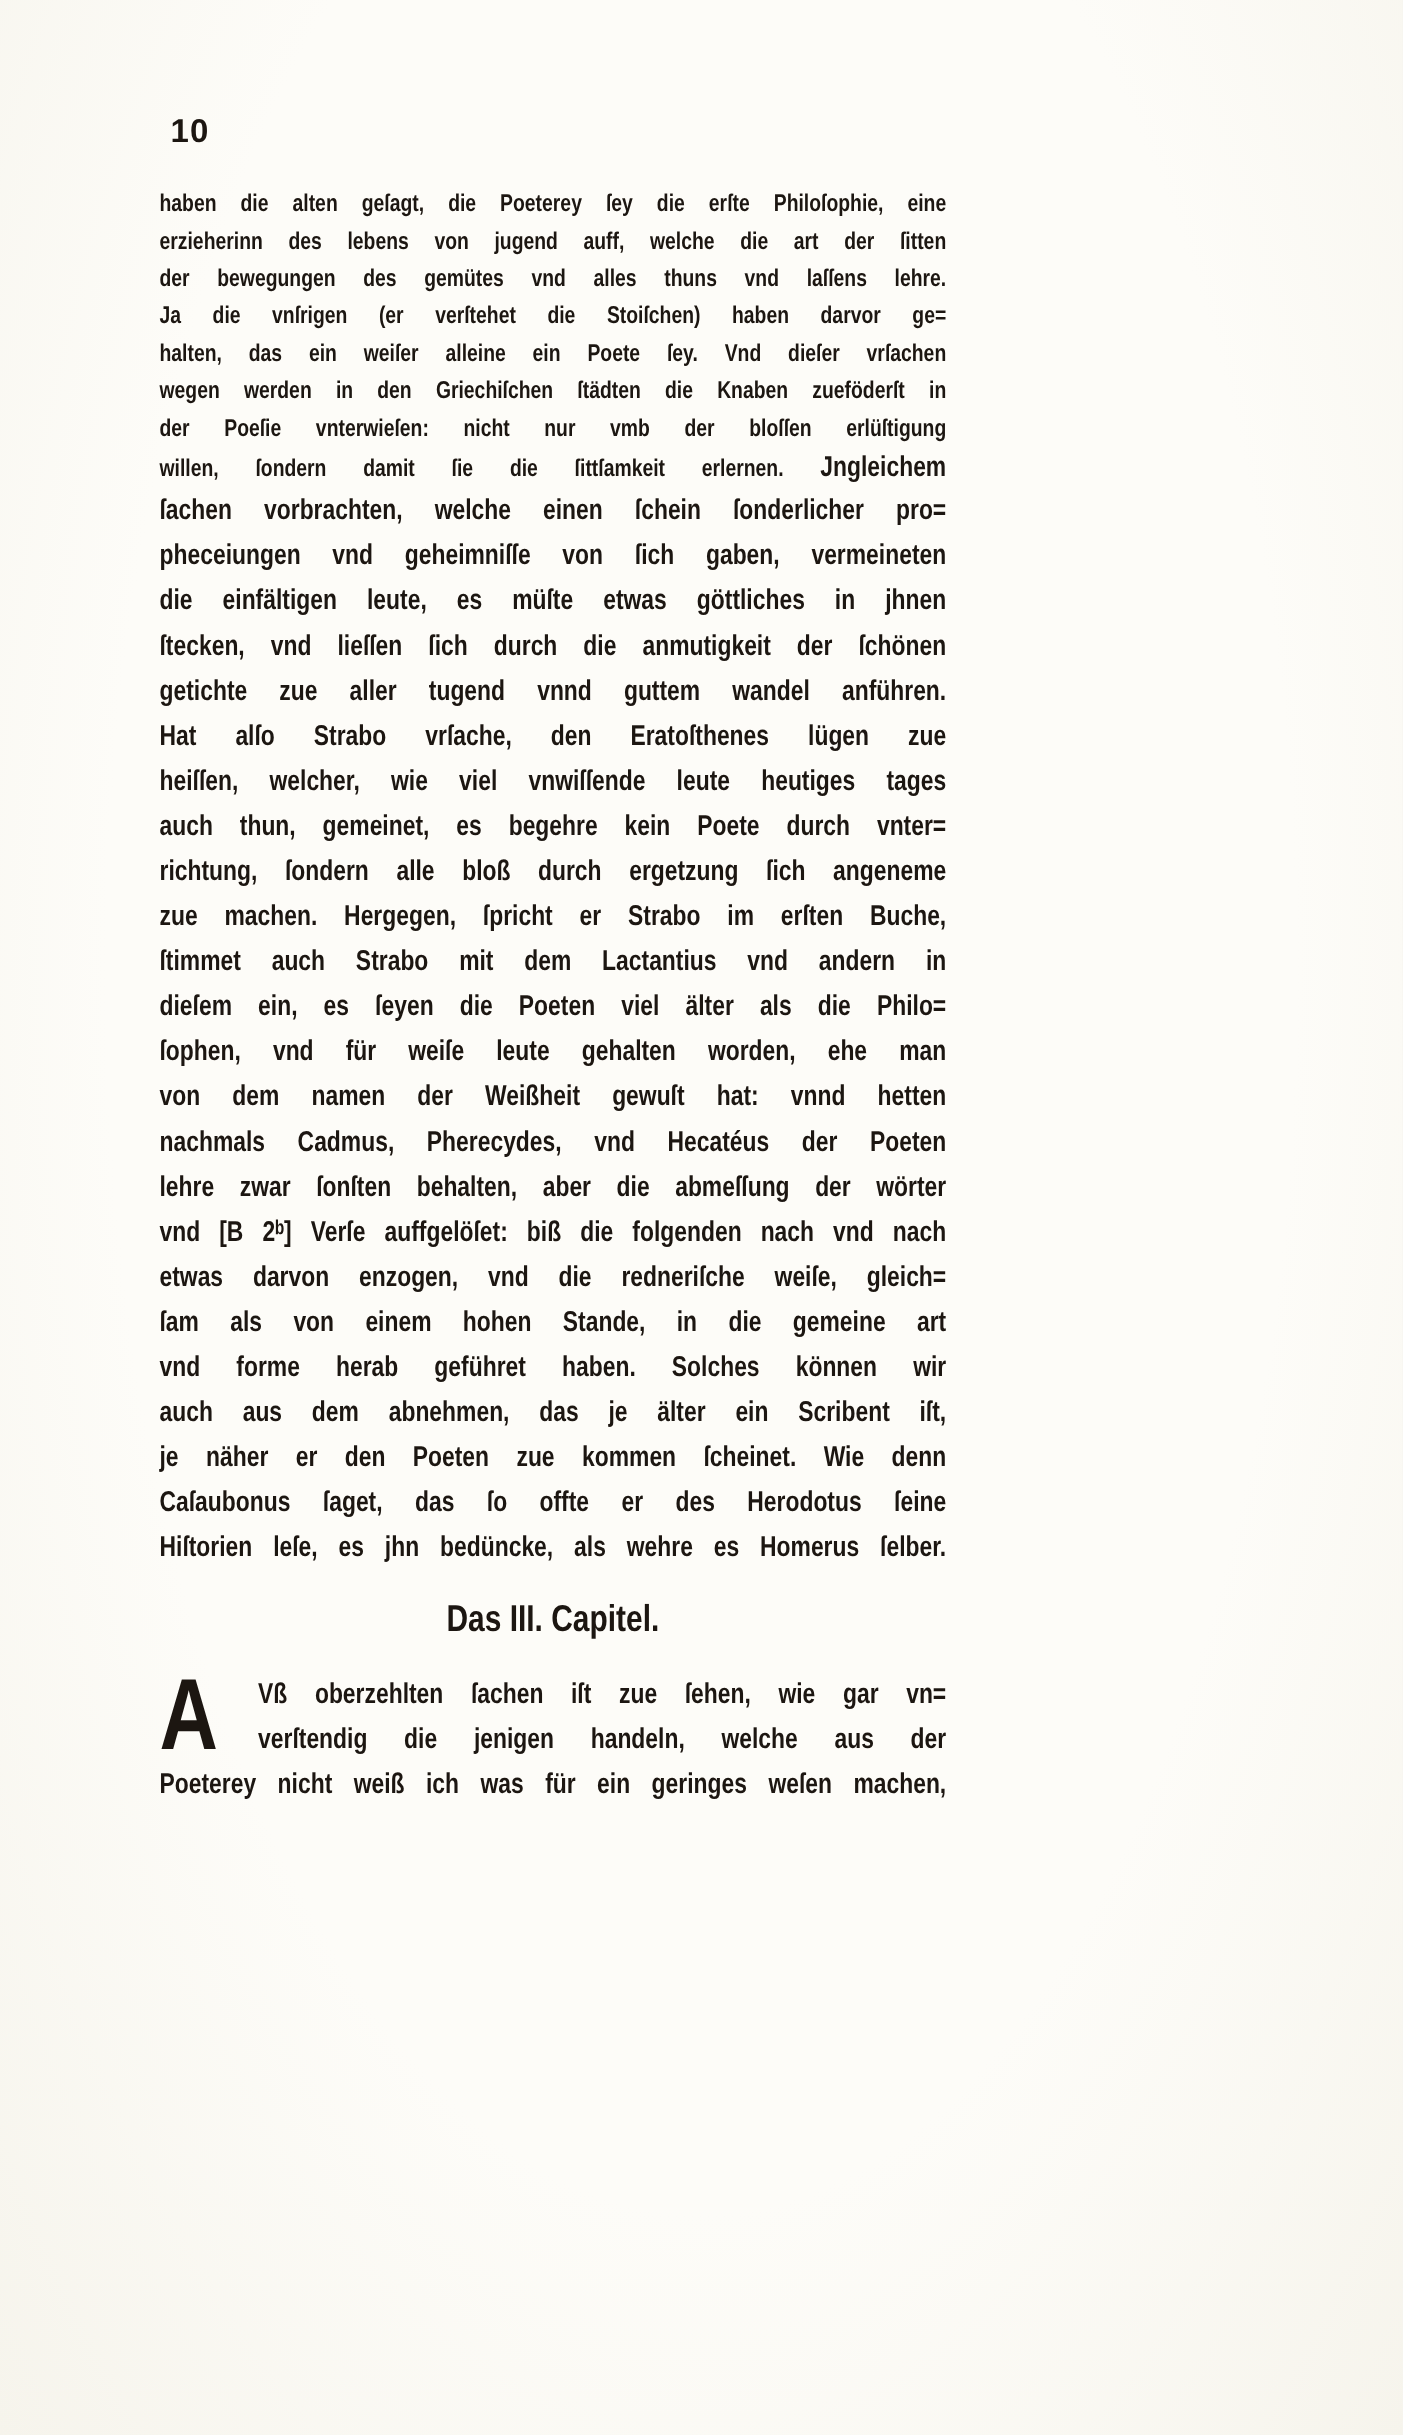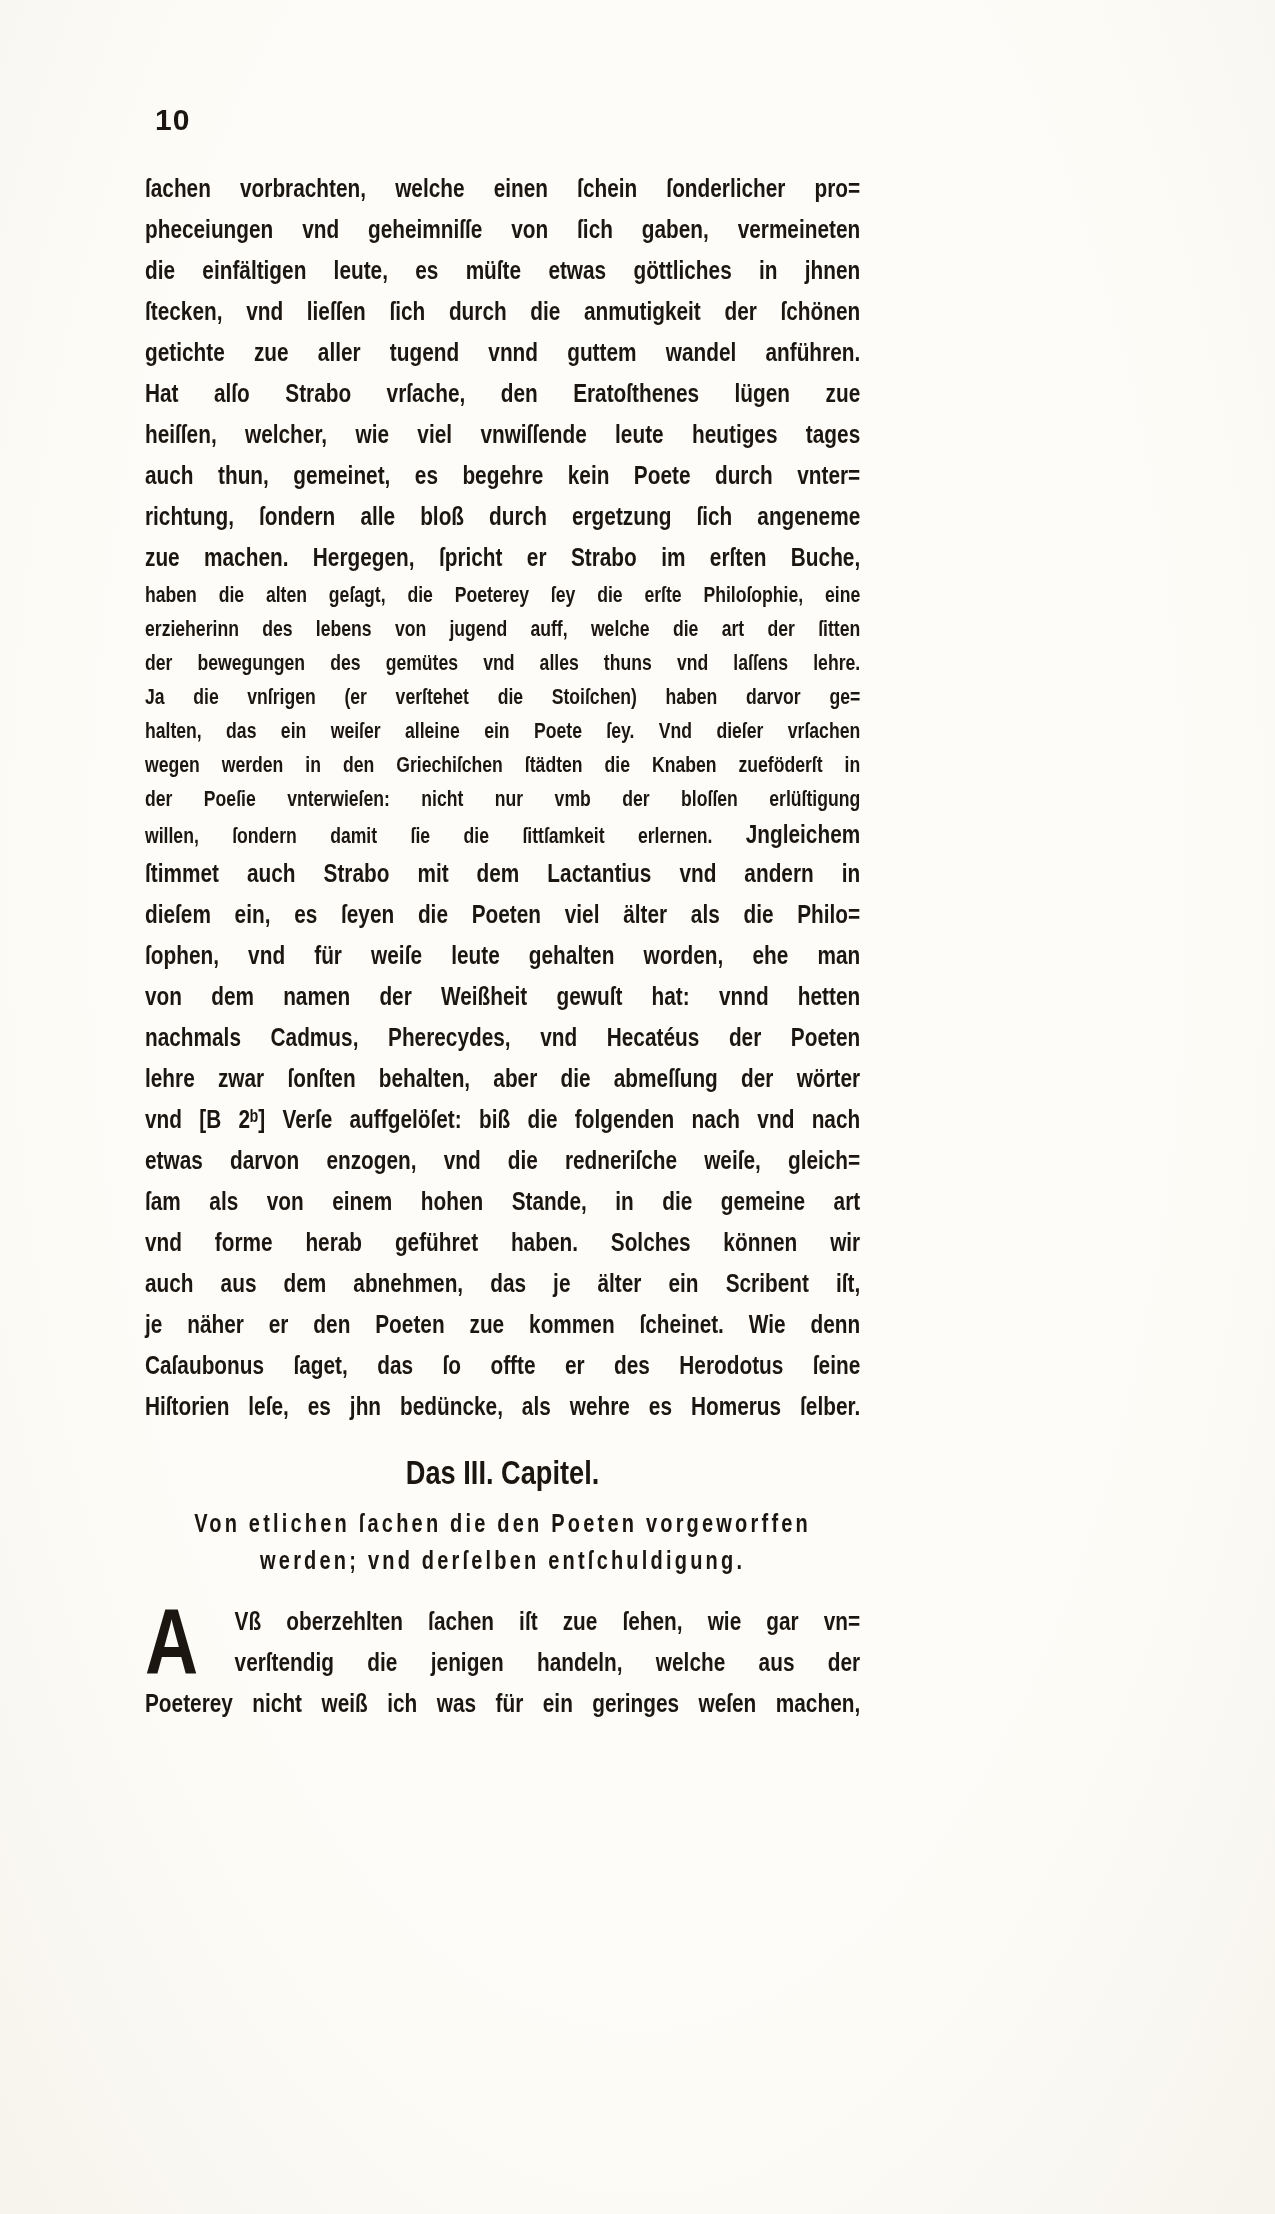--- a/index.html
+++ b/index.html
@@ -91,44 +91,44 @@
 </head>
 <body>
 
 <div class="page">
 
   <div class="page-number">10</div>
 
   <div class="text-block">
 
     <div>
-      <div class="line line-lg scaled">ſachen vorbrachten, welche einen ſchein ſonderlicher pro=</div>
-      <div class="line line-lg scaled">pheceiungen vnd geheimniſſe von ſich gaben, vermeineten</div>
-      <div class="line line-lg scaled">die einfältigen leute, es müſte etwas göttliches in jhnen</div>
-      <div class="line line-lg scaled">ſtecken, vnd lieſſen ſich durch die anmutigkeit der ſchönen</div>
-      <div class="line line-lg scaled">getichte zue aller tugend vnnd guttem wandel anführen.</div>
-      <div class="line line-lg scaled">Hat alſo Strabo vrſache, den Eratoſthenes lügen zue</div>
-      <div class="line line-lg scaled">heiſſen, welcher, wie viel vnwiſſende leute heutiges tages</div>
-      <div class="line line-lg scaled">auch thun, gemeinet, es begehre kein Poete durch vnter=</div>
-      <div class="line line-lg scaled">richtung, ſondern alle bloß durch ergetzung ſich angeneme</div>
-      <div class="line line-lg scaled">zue machen.  Hergegen, ſpricht er Strabo im erſten Buche,</div>
-    </div>
-
-    <div>
       <div class="line line-sm scaled">haben die alten geſagt, die Poeterey ſey die erſte Philoſophie, eine</div>
       <div class="line line-sm scaled">erzieherinn des lebens von jugend auff, welche die art der ſitten</div>
       <div class="line line-sm scaled">der bewegungen des gemütes vnd alles thuns vnd laſſens lehre.</div>
       <div class="line line-sm scaled">Ja die vnſrigen (er verſtehet die Stoiſchen) haben darvor ge=</div>
       <div class="line line-sm scaled">halten, das ein weiſer alleine ein Poete ſey.  Vnd dieſer vrſachen</div>
       <div class="line line-sm scaled">wegen werden in den Griechiſchen ſtädten die Knaben zueföderſt in</div>
       <div class="line line-sm scaled">der Poeſie vnterwieſen: nicht nur vmb der bloſſen erlüſtigung</div>
       <div class="line-mixed scaled">
         <span>willen, ſondern damit ſie die ſittſamkeit erlernen.</span>
         <span class="big">Jngleichem</span>
       </div>
+    </div>
+
+    <div>
+      <div class="line line-lg scaled">ſachen vorbrachten, welche einen ſchein ſonderlicher pro=</div>
+      <div class="line line-lg scaled">pheceiungen vnd geheimniſſe von ſich gaben, vermeineten</div>
+      <div class="line line-lg scaled">die einfältigen leute, es müſte etwas göttliches in jhnen</div>
+      <div class="line line-lg scaled">ſtecken, vnd lieſſen ſich durch die anmutigkeit der ſchönen</div>
+      <div class="line line-lg scaled">getichte zue aller tugend vnnd guttem wandel anführen.</div>
+      <div class="line line-lg scaled">Hat alſo Strabo vrſache, den Eratoſthenes lügen zue</div>
+      <div class="line line-lg scaled">heiſſen, welcher, wie viel vnwiſſende leute heutiges tages</div>
+      <div class="line line-lg scaled">auch thun, gemeinet, es begehre kein Poete durch vnter=</div>
+      <div class="line line-lg scaled">richtung, ſondern alle bloß durch ergetzung ſich angeneme</div>
+      <div class="line line-lg scaled">zue machen.  Hergegen, ſpricht er Strabo im erſten Buche,</div>
     </div>
 
     <div>
       <div class="line line-lg scaled">ſtimmet auch Strabo mit dem Lactantius vnd andern in</div>
       <div class="line line-lg scaled">dieſem ein, es ſeyen die Poeten viel älter als die Philo=</div>
       <div class="line line-lg scaled">ſophen, vnd für weiſe leute gehalten worden, ehe man</div>
       <div class="line line-lg scaled">von dem namen der Weißheit gewuſt hat: vnnd hetten</div>
       <div class="line line-lg scaled">nachmals Cadmus, Pherecydes, vnd Hecatéus der Poeten</div>
       <div class="line line-lg scaled">lehre zwar ſonſten behalten, aber die abmeſſung der wörter</div>
       <div class="line line-lg scaled">vnd [B 2ᵇ] Verſe auffgelöſet: biß die folgenden nach vnd nach</div>
@@ -136,24 +136,20 @@
       <div class="line line-lg scaled">ſam als von einem hohen Stande, in die gemeine art</div>
       <div class="line line-lg scaled">vnd forme herab geführet haben.  Solches können wir</div>
       <div class="line line-lg scaled">auch aus dem abnehmen, das je älter ein Scribent iſt,</div>
       <div class="line line-lg scaled">je näher er den Poeten zue kommen ſcheinet.  Wie denn</div>
       <div class="line line-lg scaled">Caſaubonus ſaget, das ſo offte er des Herodotus ſeine</div>
       <div class="line line-lg scaled">Hiſtorien leſe, es jhn bedüncke, als wehre es Homerus ſelber.</div>
     </div>
 
     <div class="chapter-heading scaled">Das III. Capitel.</div>
 
-    <div class="chapter-subtitle">
-      <div class="subtitle-line scaled">Von etlichen ſachen die den Poeten vorgeworffen</div>
-      <div class="subtitle-line scaled">werden; vnd derſelben entſchuldigung.</div>
-    </div>
 
     <div class="para2 scaled">
       <div class="dropcap-row">
         <div class="dropcap">A</div>
         <div class="dropcap-lines">
           <div class="line line-lg">Vß oberzehlten ſachen iſt zue ſehen, wie gar vn=</div>
           <div class="line line-lg">verſtendig die jenigen handeln, welche aus der</div>
         </div>
       </div>
       <div class="line line-lg">Poeterey nicht weiß ich was für ein geringes weſen machen,</div>

